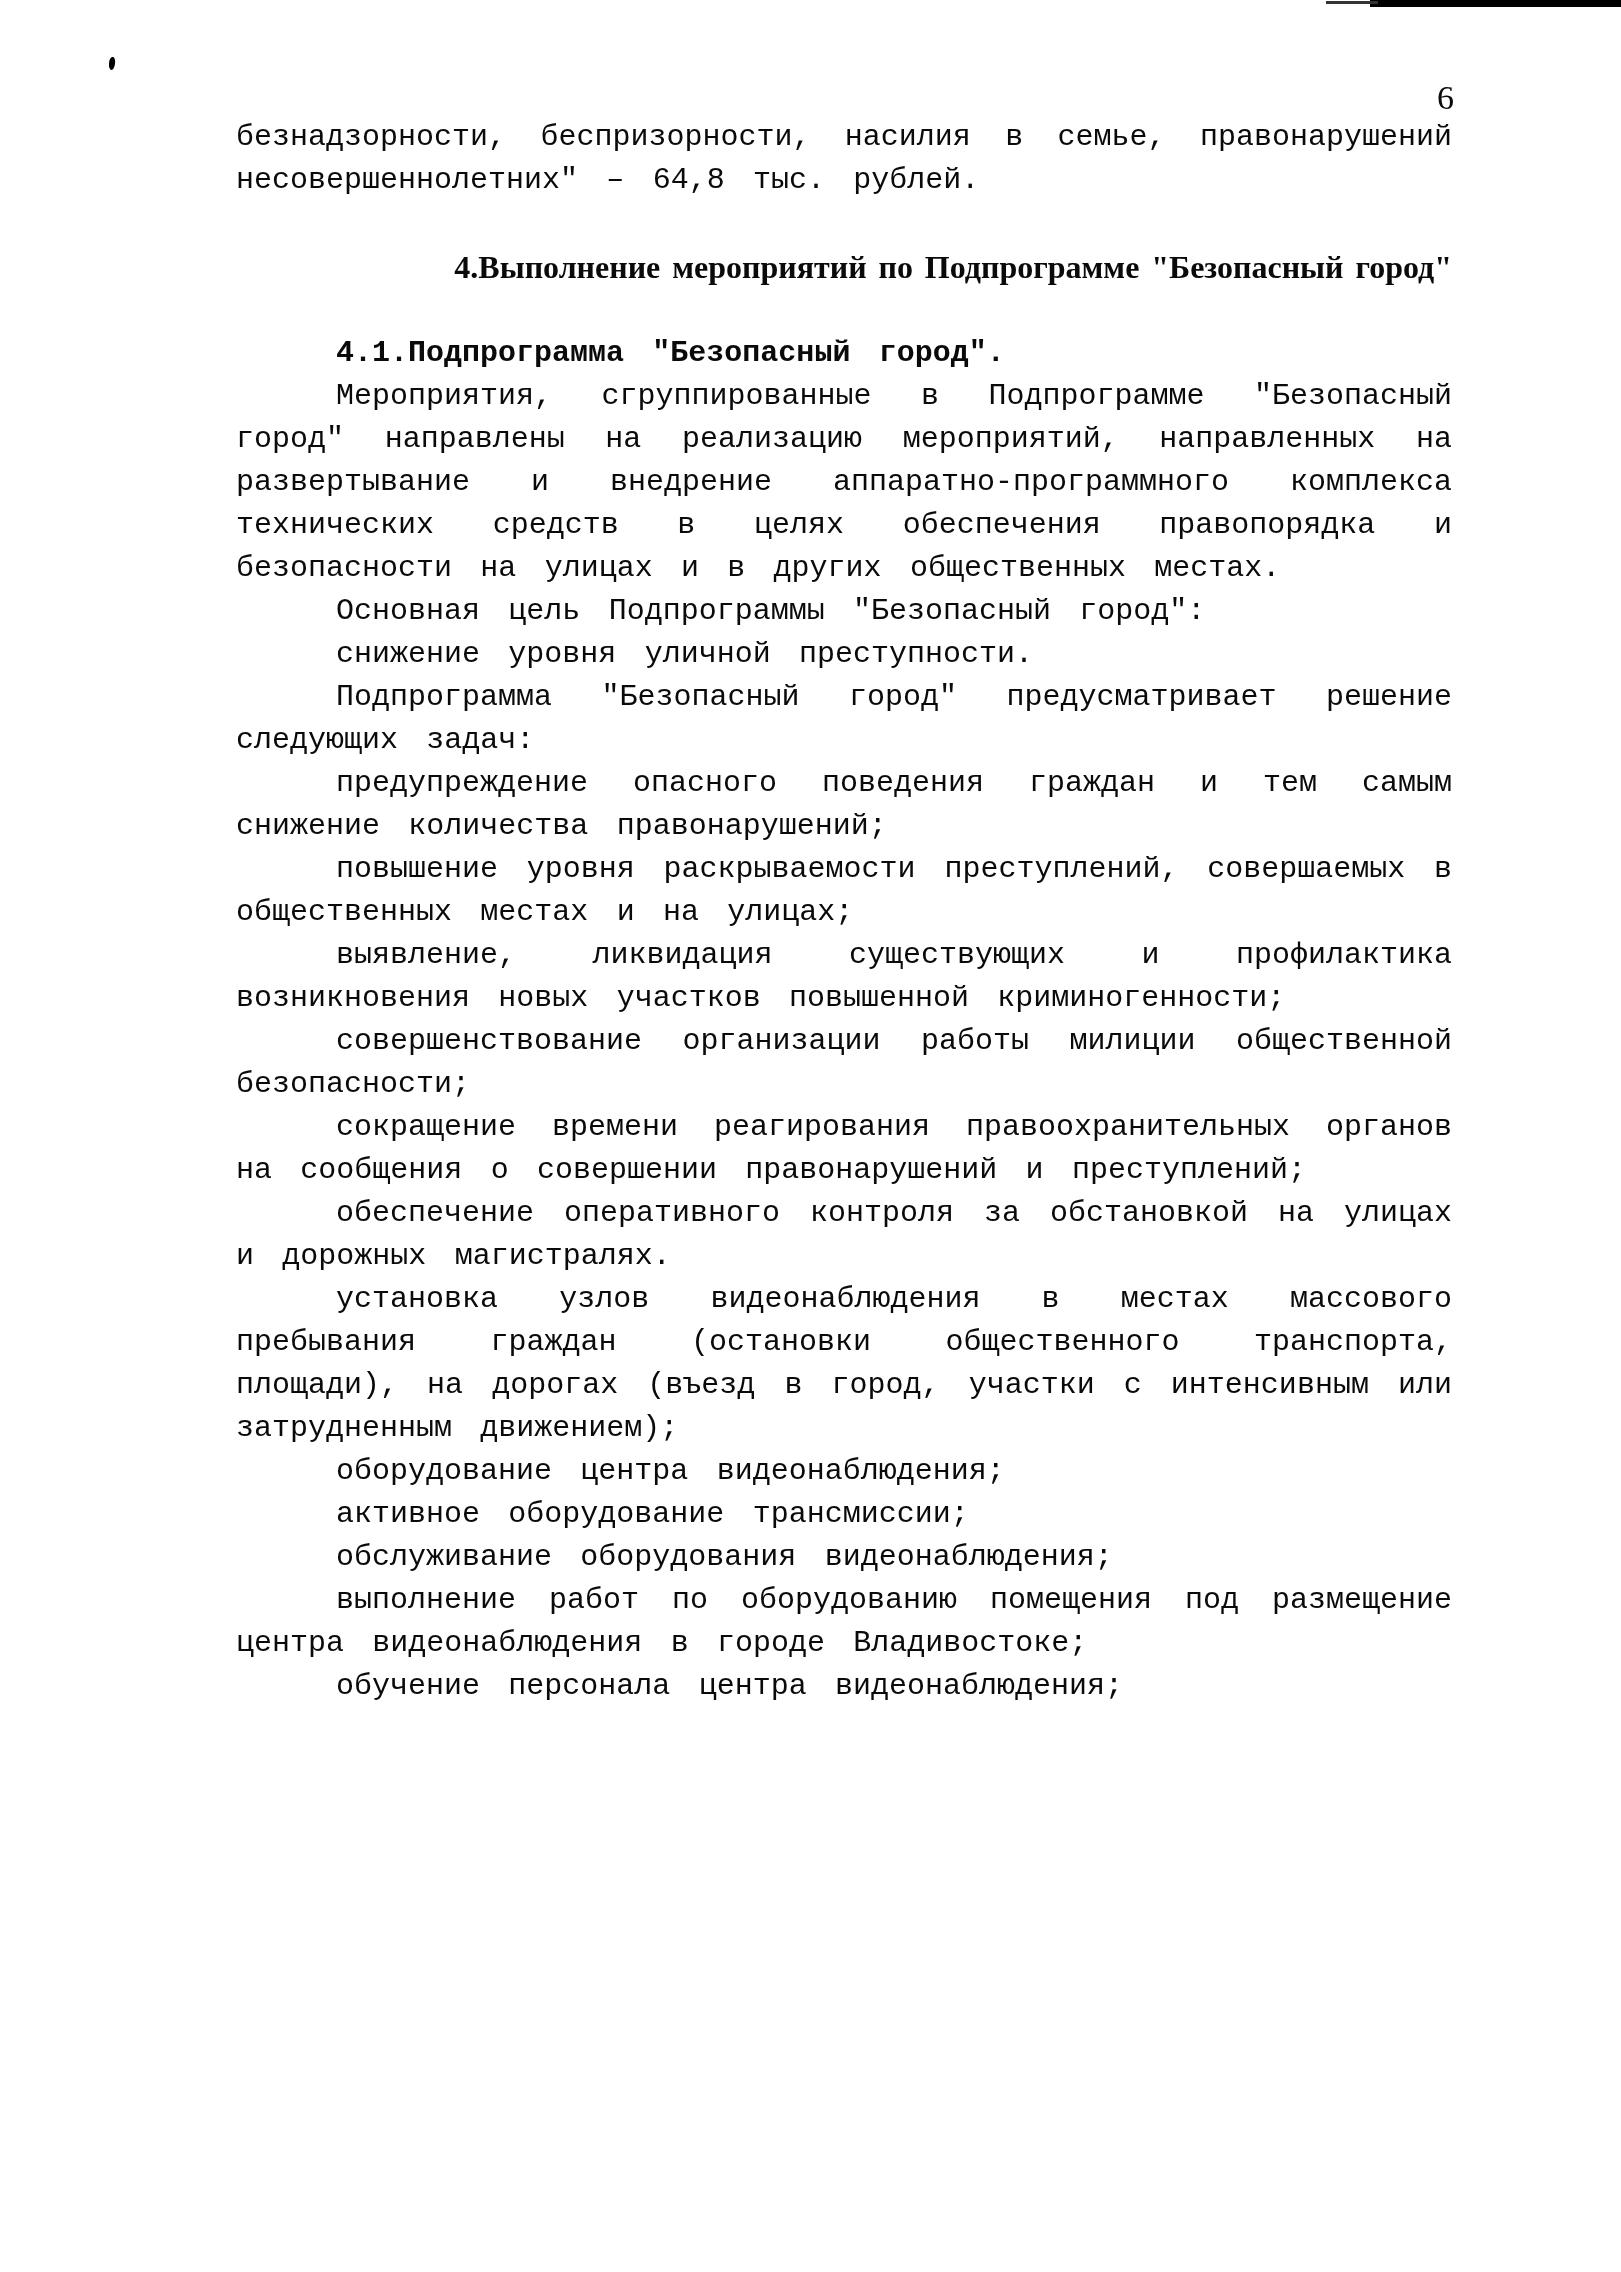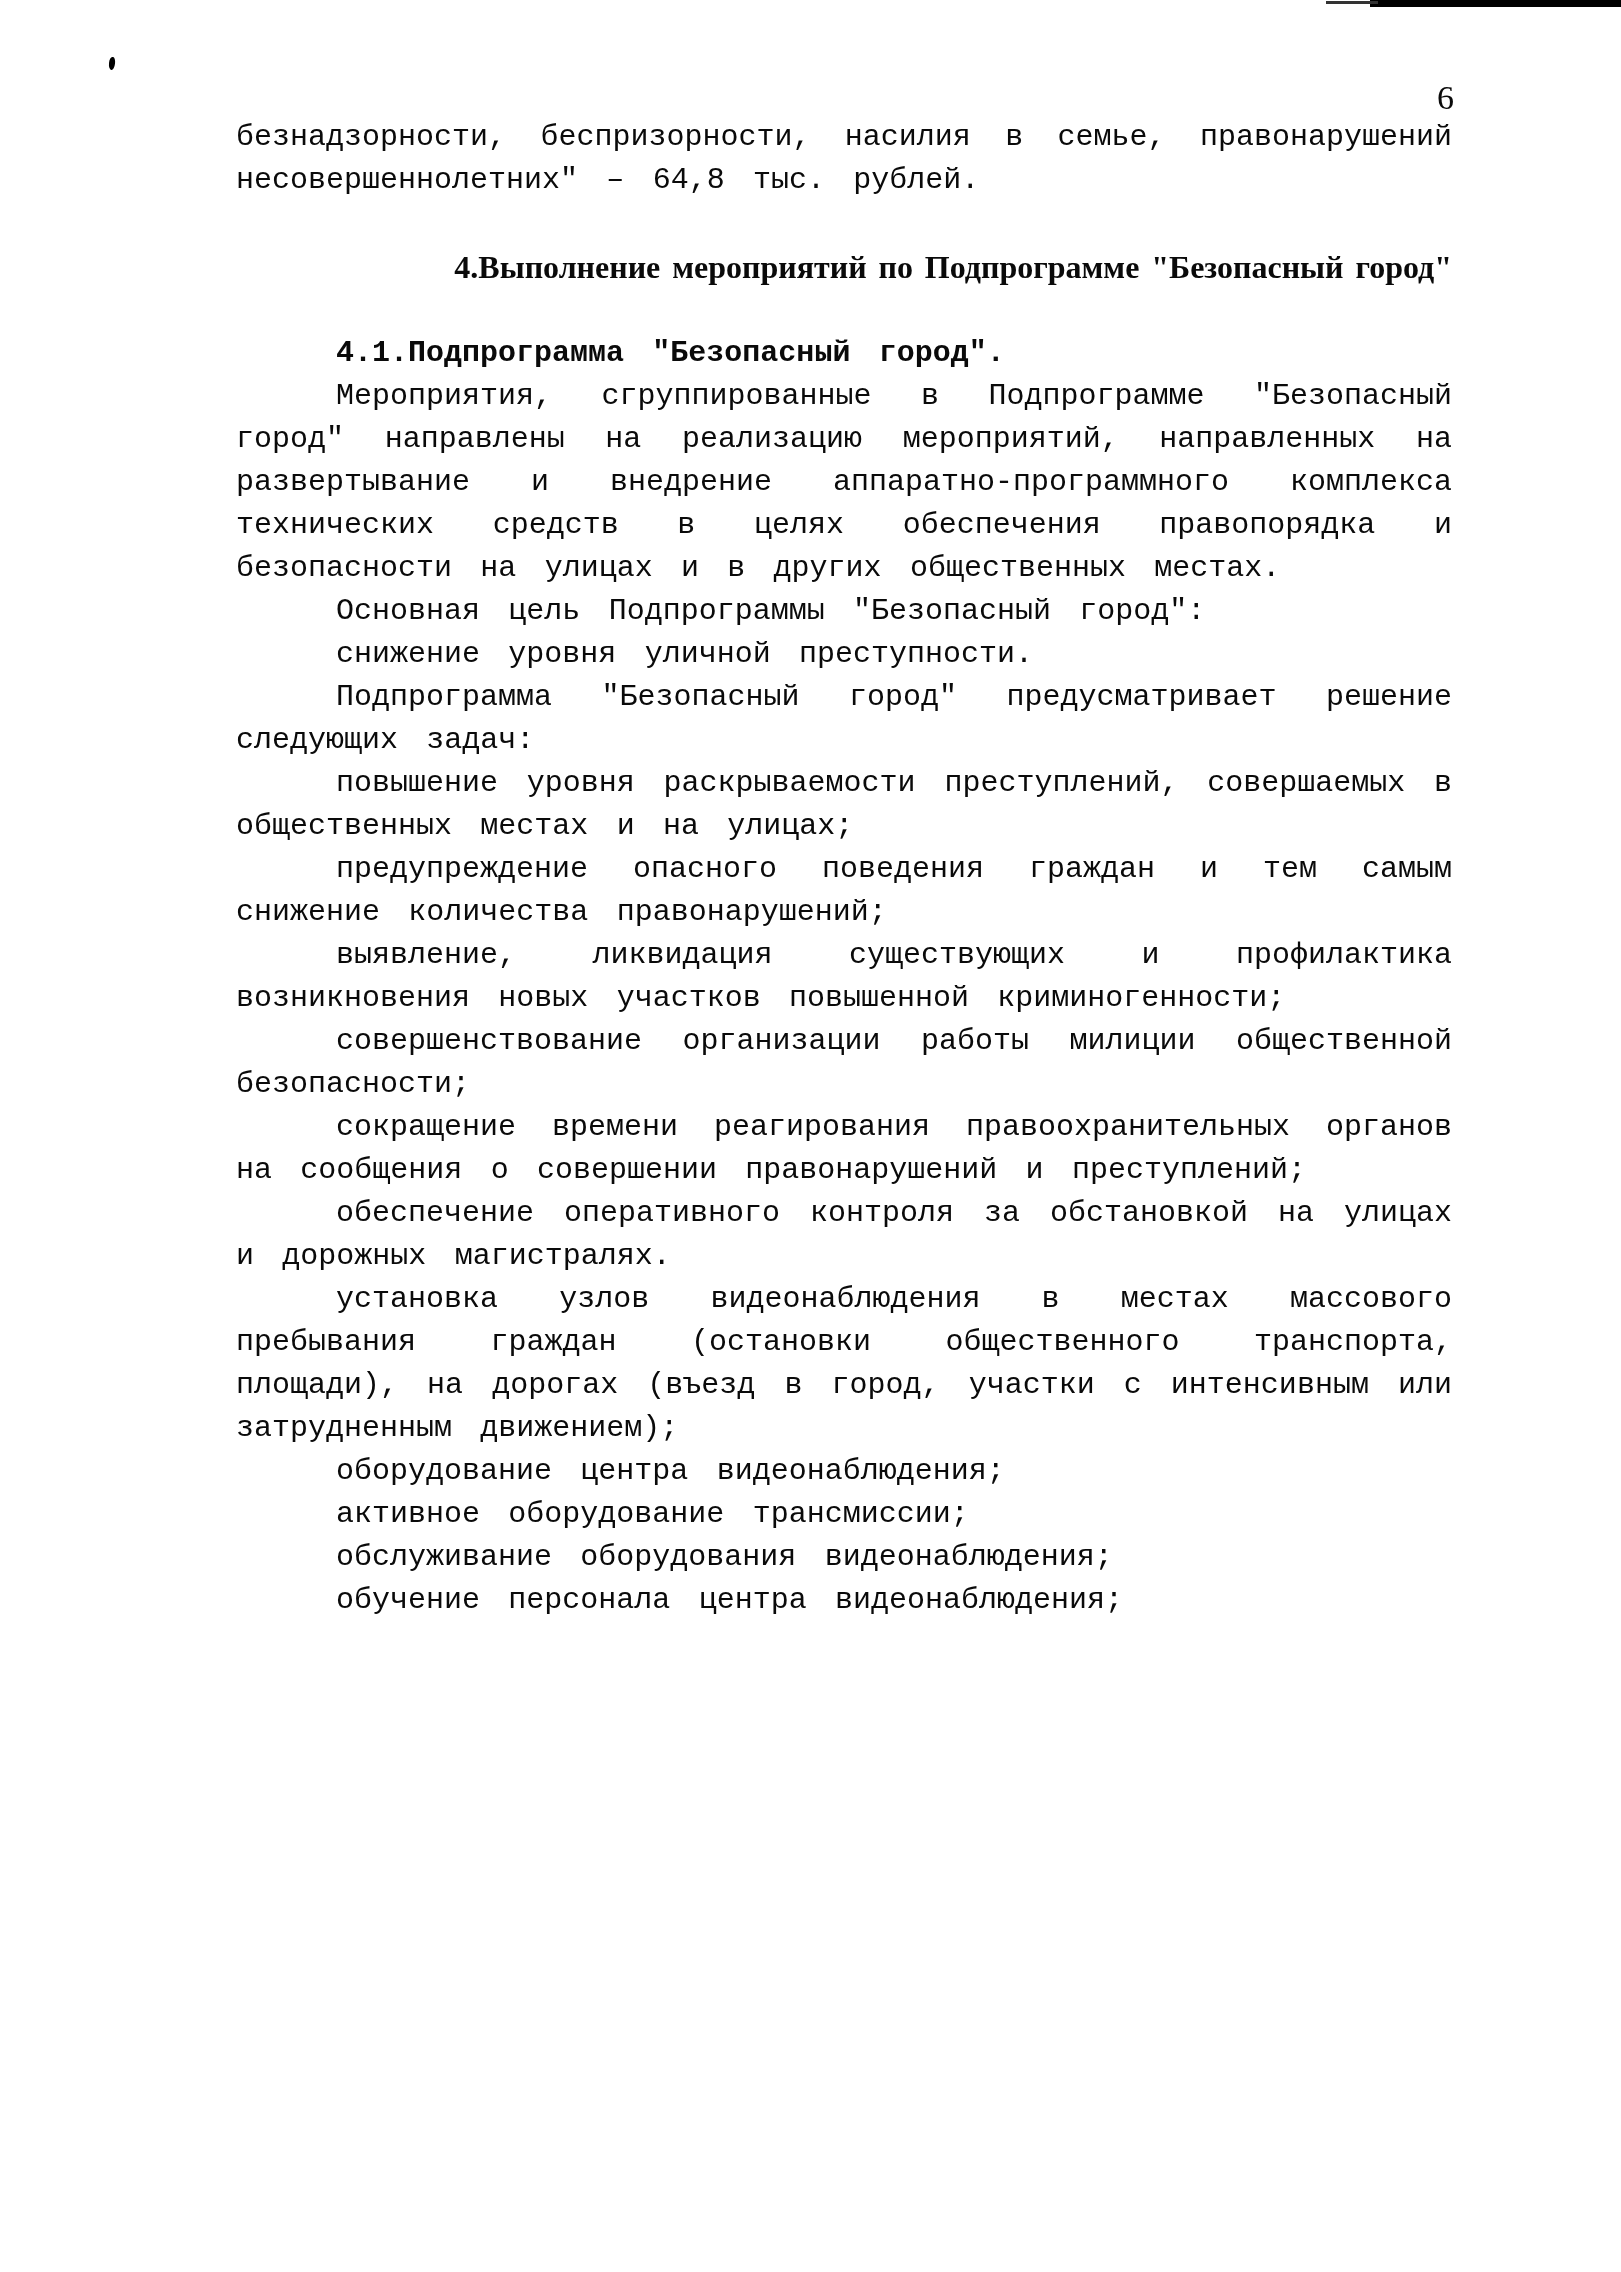--- a/index.html
+++ b/index.html
@@ -98,26 +98,27 @@
   <div class="section-heading">
     <div>4.Выполнение мероприятий по Подпрограмме "Безопасный город"</div>
   </div>
 
   <p class="indent bold">4.1.Подпрограмма "Безопасный город".</p>
 
   <p class="indent">Мероприятия, сгруппированные в Подпрограмме "Безопасный город" направлены на реализацию мероприятий, направленных на развертывание и внедрение аппаратно-программного комплекса технических средств в целях обеспечения правопорядка и безопасности на улицах и в других общественных местах.</p>
   <p class="indent">Основная цель Подпрограммы "Безопасный город":</p>
   <p class="indent">снижение уровня уличной преступности.</p>
   <p class="indent">Подпрограмма "Безопасный город" предусматривает решение следующих задач:</p>
+  <p class="indent">предупреждение опасного поведения граждан и тем самым снижение количества правонарушений;</p>
   <p class="indent">повышение уровня раскрываемости преступлений, совершаемых в общественных местах и на улицах;</p>
-  <p class="indent">предупреждение опасного поведения граждан и тем самым снижение количества правонарушений;</p>
   <p class="indent">выявление, ликвидация существующих и профилактика возникновения новых участков повышенной криминогенности;</p>
   <p class="indent">совершенствование организации работы милиции общественной безопасности;</p>
   <p class="indent">сокращение времени реагирования правоохранительных органов на сообщения о совершении правонарушений и преступлений;</p>
   <p class="indent">обеспечение оперативного контроля за обстановкой на улицах и дорожных магистралях.</p>
   <p class="indent">установка узлов видеонаблюдения в местах массового пребывания граждан (остановки общественного транспорта, площади), на дорогах (въезд в город, участки с интенсивным или затрудненным движением);</p>
   <p class="indent">оборудование центра видеонаблюдения;</p>
   <p class="indent">активное оборудование трансмиссии;</p>
   <p class="indent">обслуживание оборудования видеонаблюдения;</p>
+  <p class="indent">выполнение работ по оборудованию помещения под размещение центра видеонаблюдения в городе Владивостоке;</p>
   <p class="indent">обучение персонала центра видеонаблюдения;</p>
 
 </div>
 
 
 </body></html>

